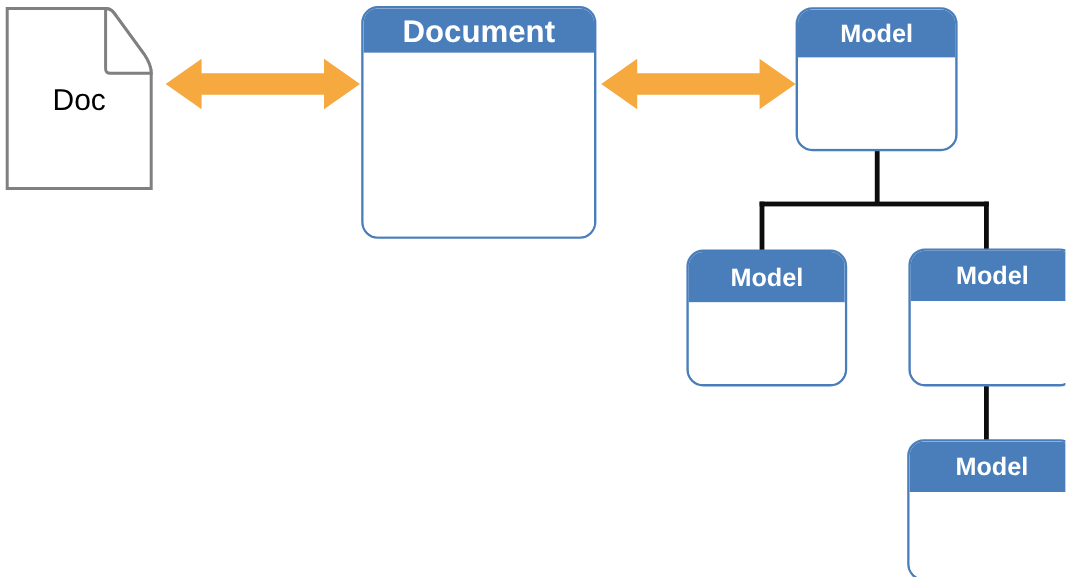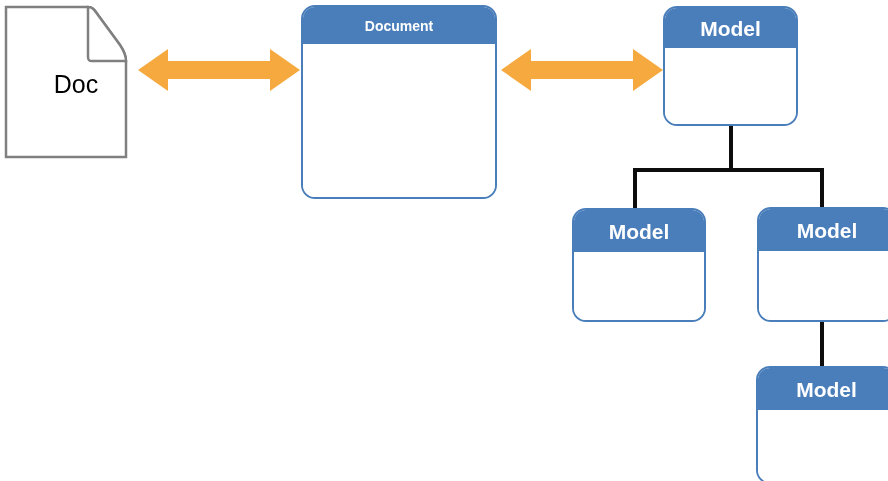--- a/index.html
+++ b/index.html
@@ -28,21 +28,20 @@
   .doc-label {
     position: absolute;
     left: 4px;
     top: 70px;
     width: 124px;
     text-align: center;
     font-size: 25px;
     color: #000000;
     font-family: "Liberation Sans", sans-serif;
     letter-spacing: 0px;
-    margin-left: 10px;
   }
   
   .box {
     position: absolute;
     box-sizing: border-box;
     border: 2px solid #4A7EBB;
     border-radius: 14px;
     background: #ffffff;
     overflow: hidden;
   }
@@ -66,21 +65,21 @@
 
   
   #document-box {
     left: 301px;
     top: 5px;
     width: 196px;
     height: 194px;
   }
   #document-box .box-header {
     height: 37px;
-    font-size: 14px;
+    font-size: 26px;
     text-align: right;
   }
   #document-box .box-body { height: 153px; }
 
   
   #model-root {
     left: 663px;
     top: 6px;
     width: 135px;
     height: 120px;

